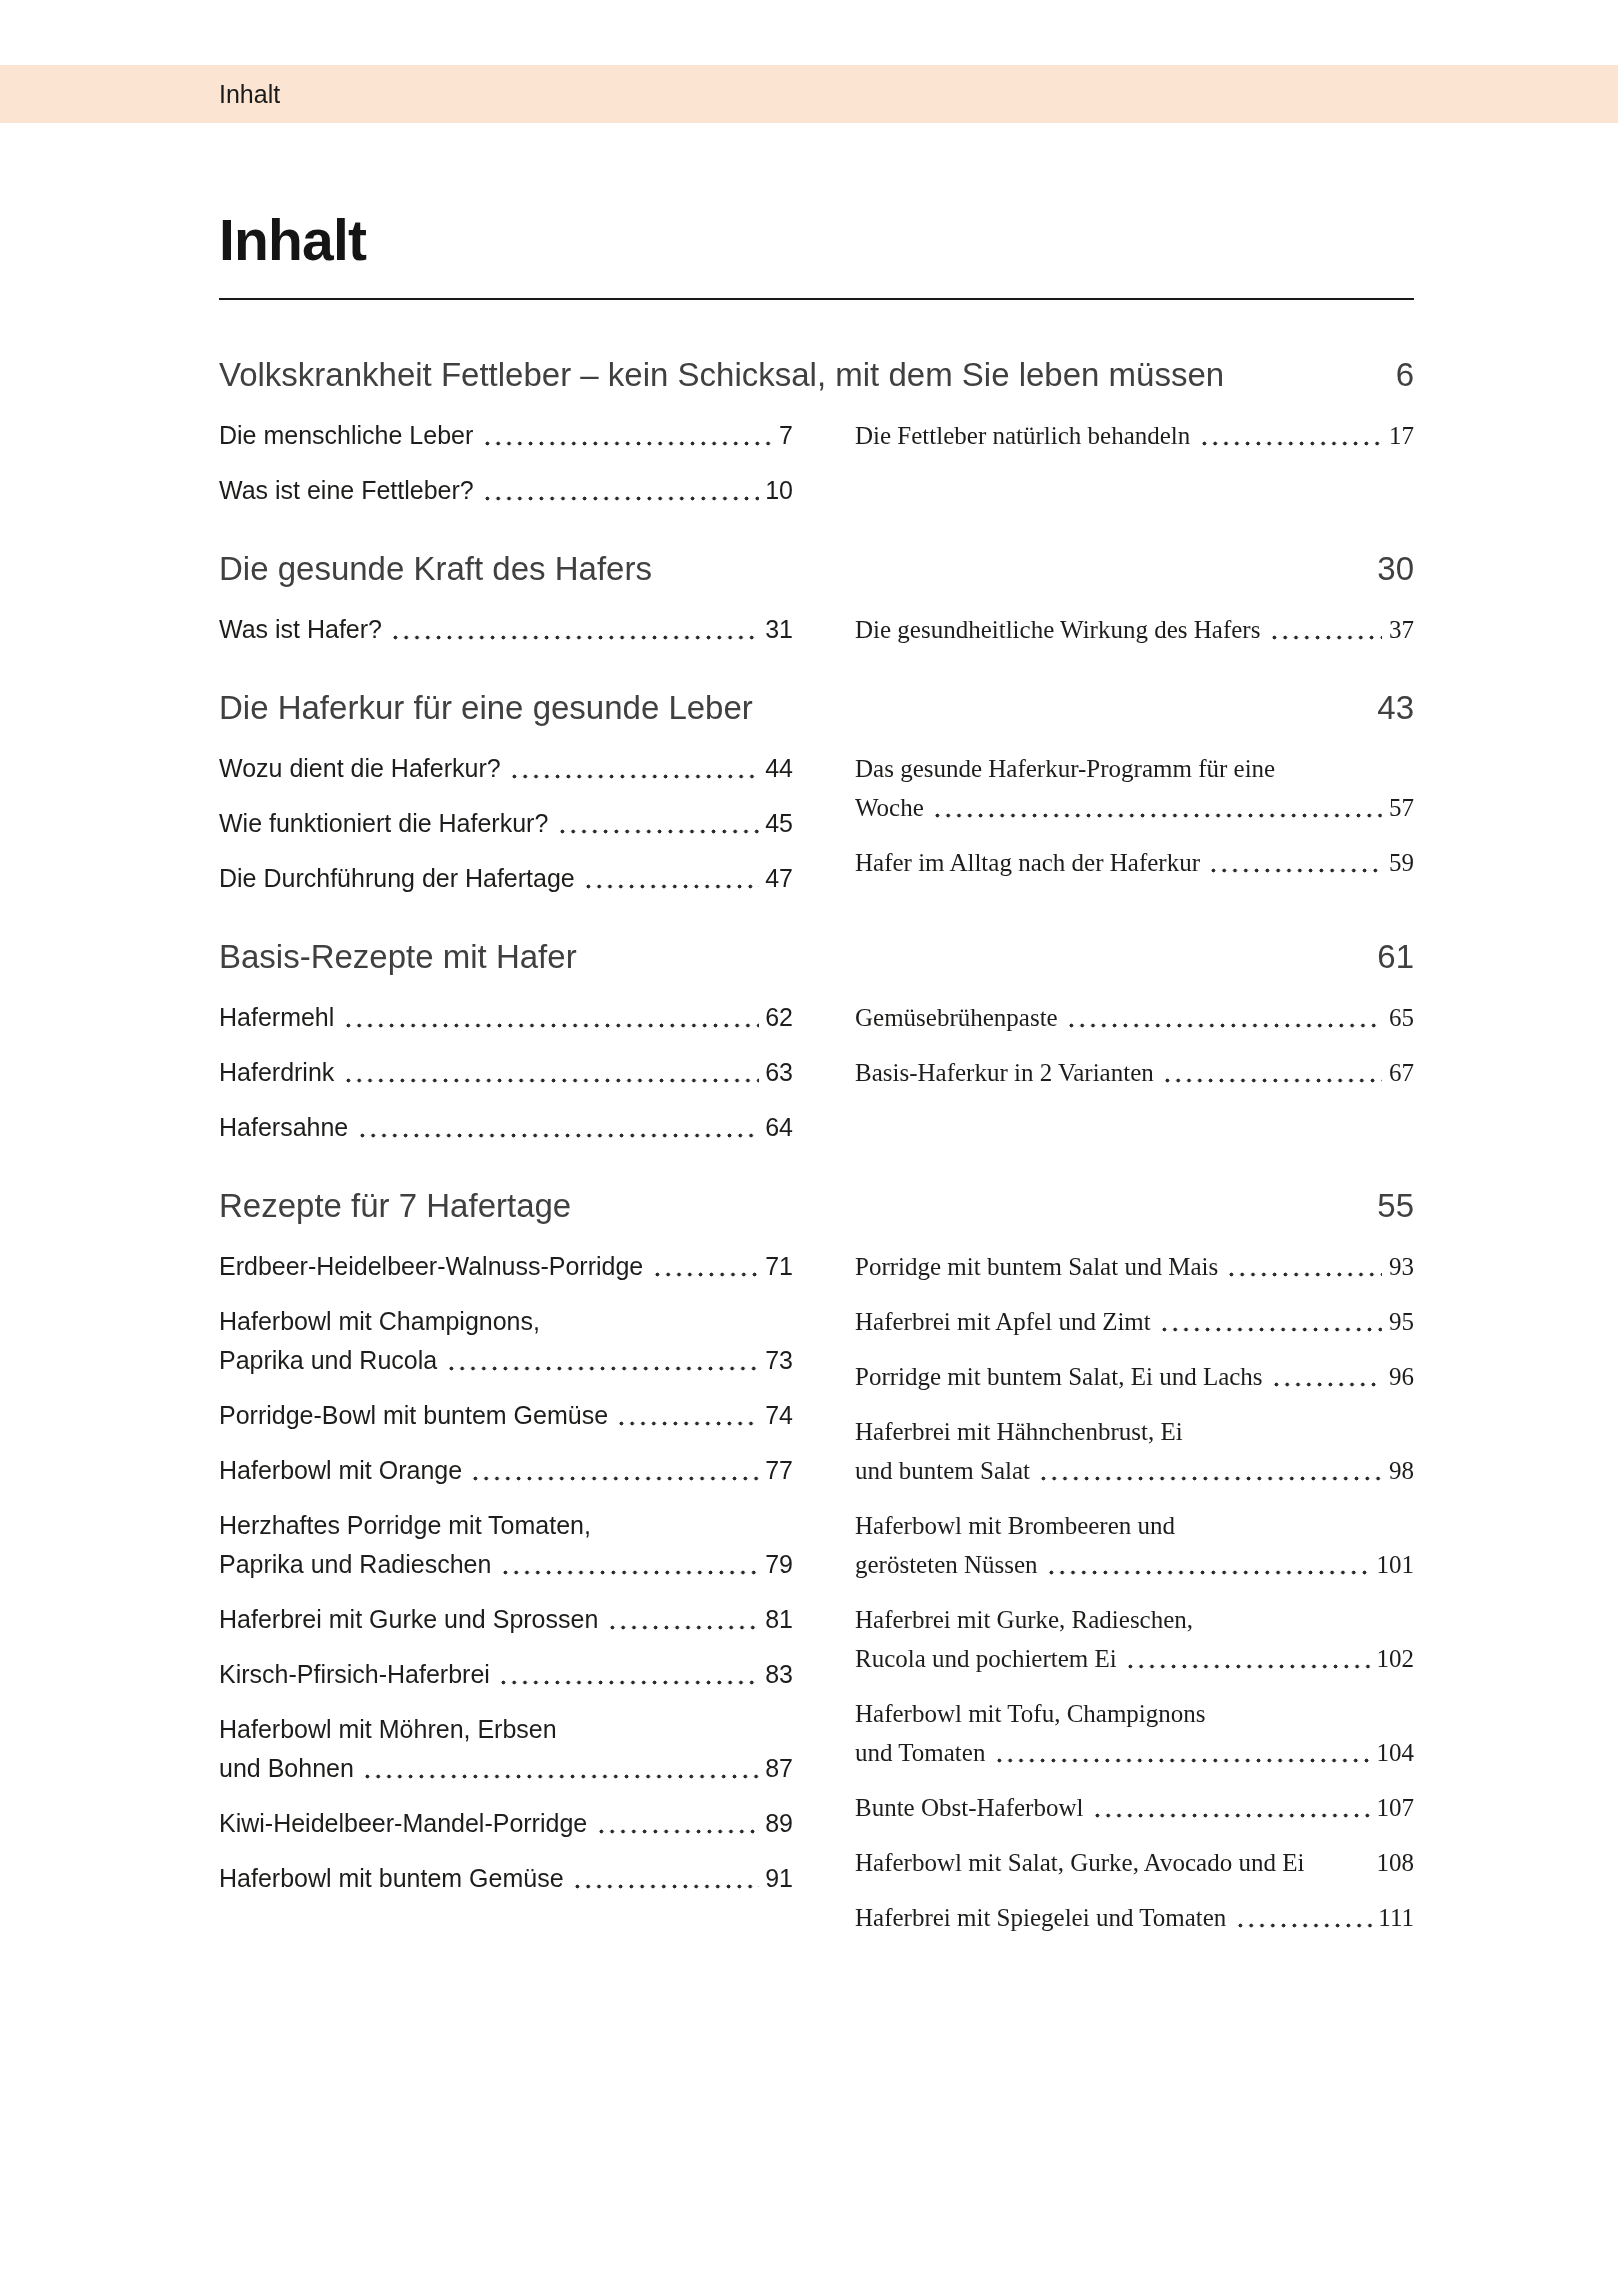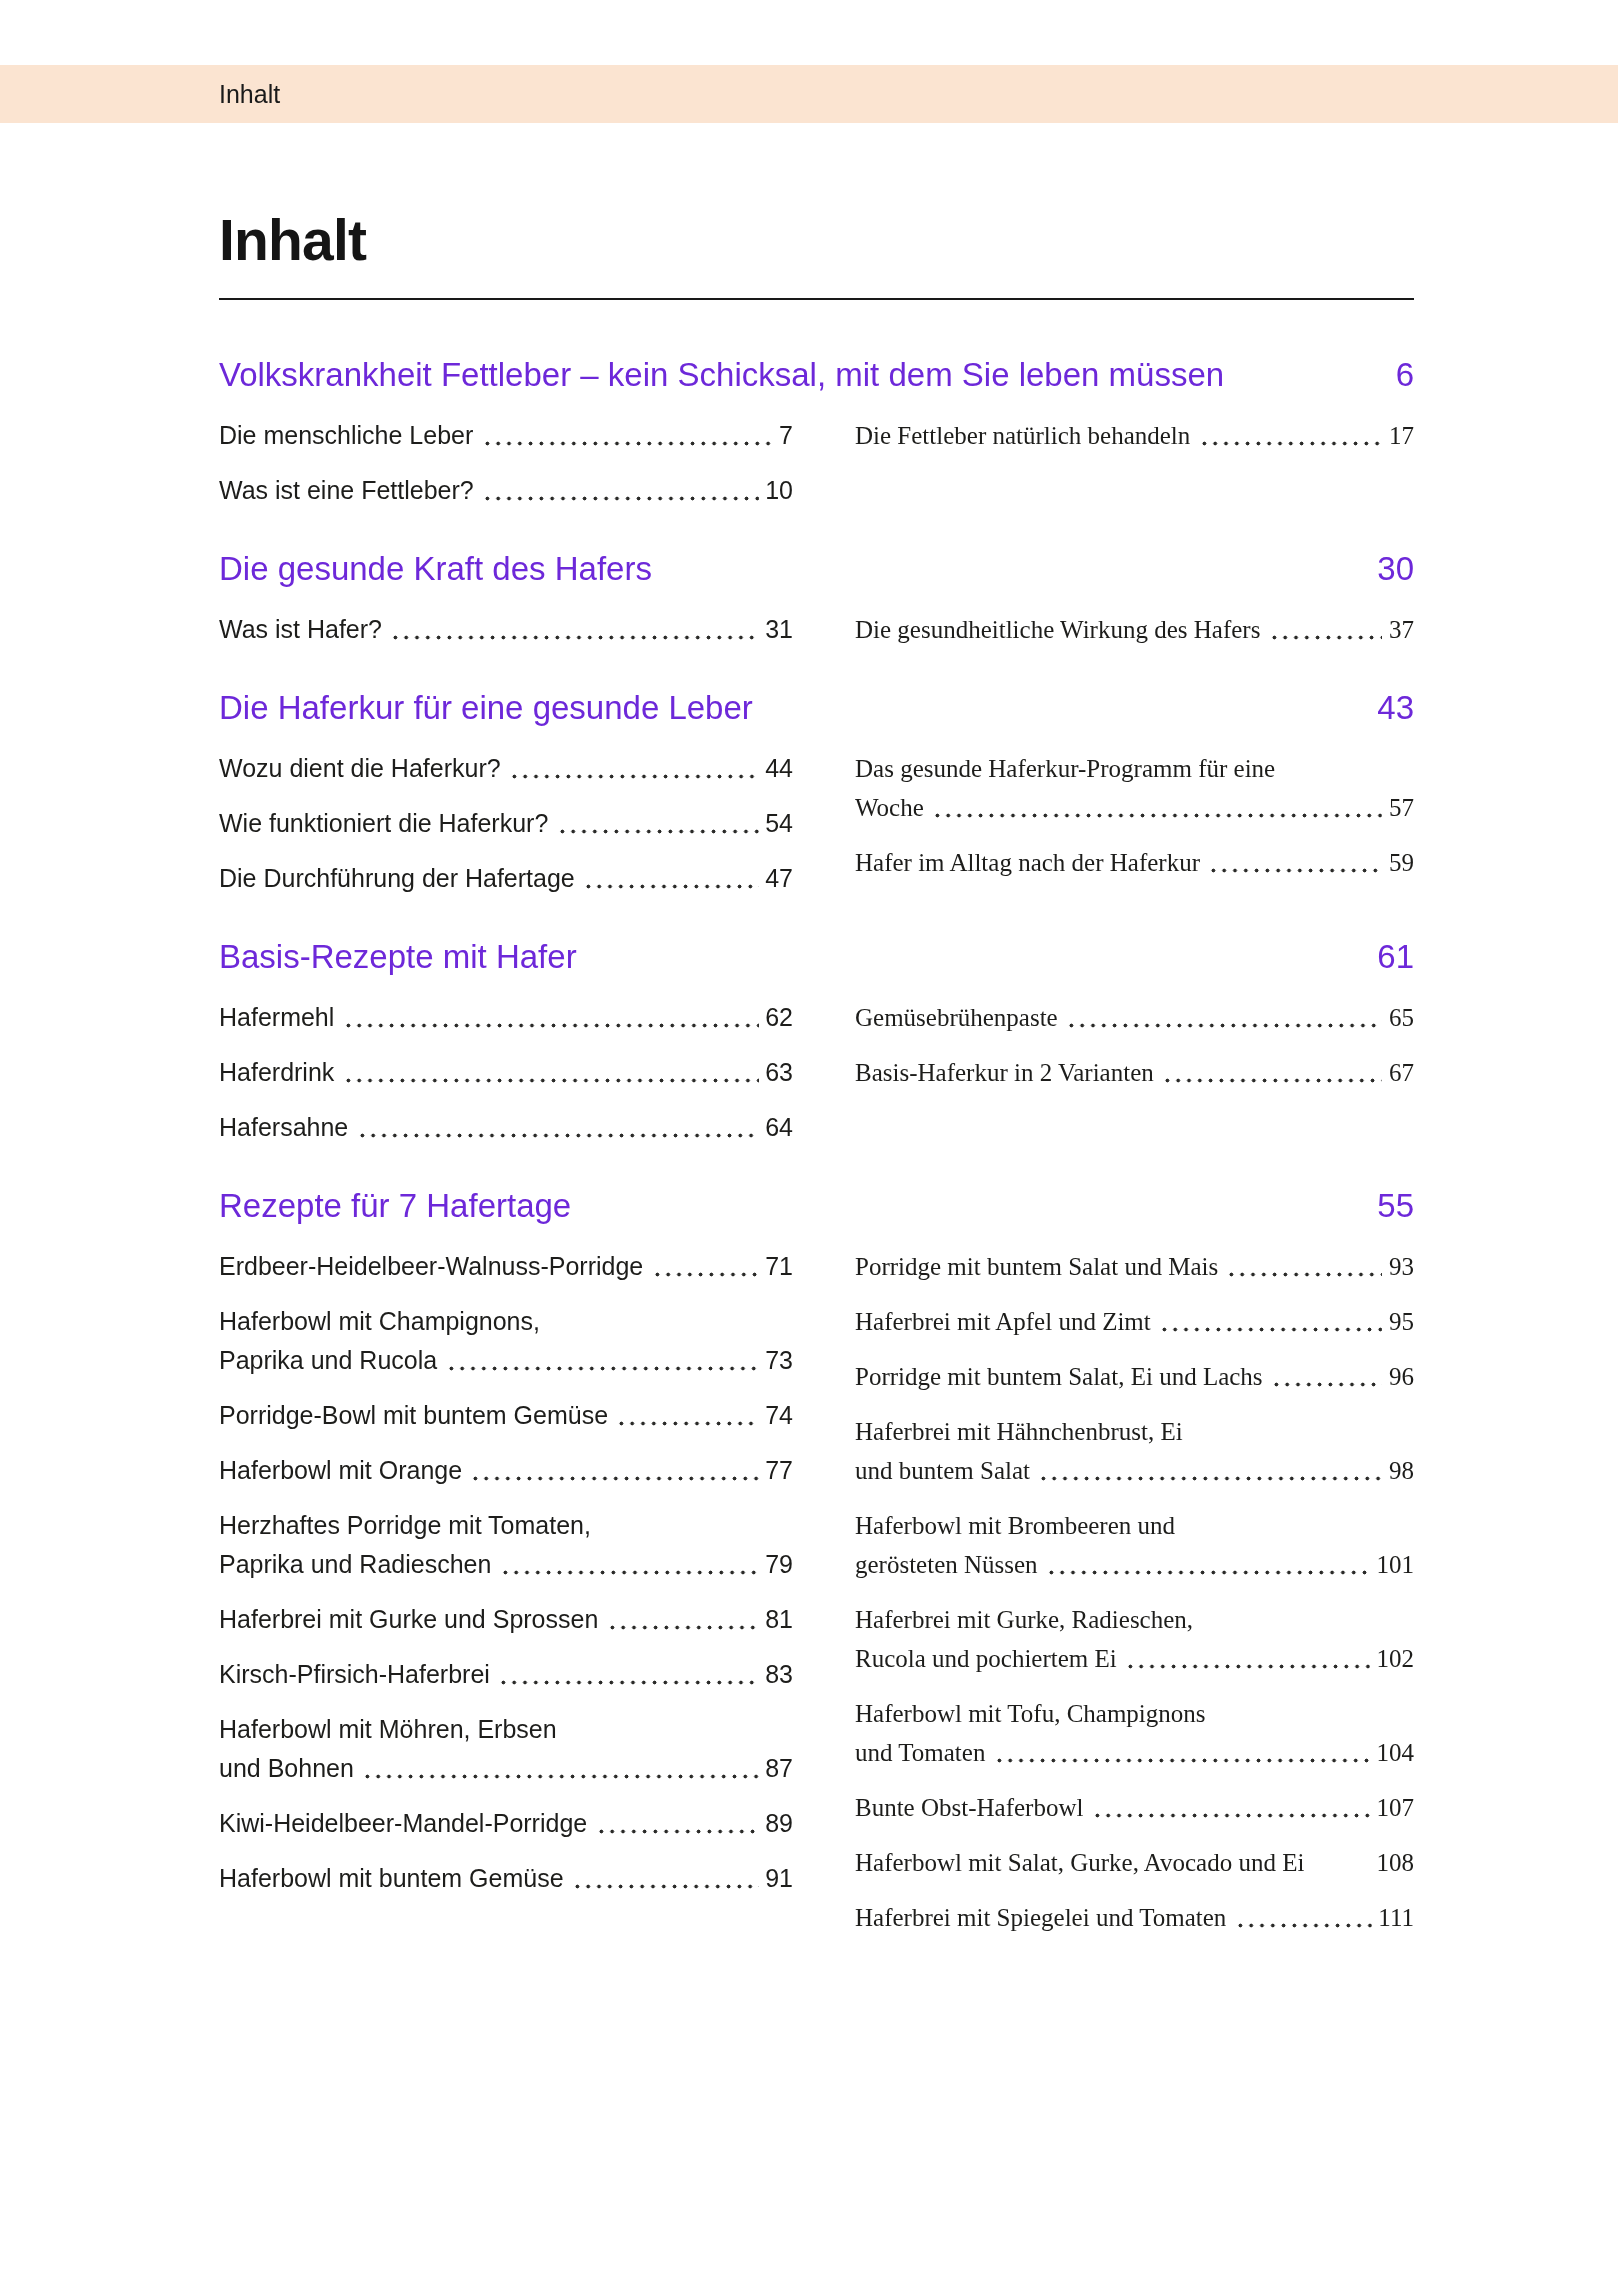--- a/index.html
+++ b/index.html
@@ -54,21 +54,21 @@
   }
 
   .toc-section { padding-top: 23px; }
 
   
   .sec-head {
     display: flex;
     align-items: flex-end;
     font-size: 33px;
     line-height: 40px;
-    color: #6d28d9;
+    color: #404040;
     margin-bottom: 21px;
   }
   .sec-title { white-space: nowrap; }
   .sec-dots {
     flex: 1 1 auto;
     min-width: 11.6px;
     margin: 0 8.3px 0 6.7px;
     background-image: radial-gradient(circle, #eeb083 1.8px, rgba(0,0,0,0) 2.3px);
     background-size: 8.3px 5px;
     background-repeat: repeat-x;
@@ -193,21 +193,21 @@
                 <span class="t">Wozu dient die Haferkur?</span>
                 <span class="dots"></span>
                 <span class="pg">44</span>
               </div>
             </div>
 
   <div class="entry">
               <div class="eline">
                 <span class="t">Wie funktioniert die Haferkur?</span>
                 <span class="dots"></span>
-                <span class="pg">54</span>
+                <span class="pg">45</span>
               </div>
             </div>
 
   <div class="entry">
               <div class="eline">
                 <span class="t">Die Durchführung der Hafertage</span>
                 <span class="dots"></span>
                 <span class="pg">47</span>
               </div>
             </div>

